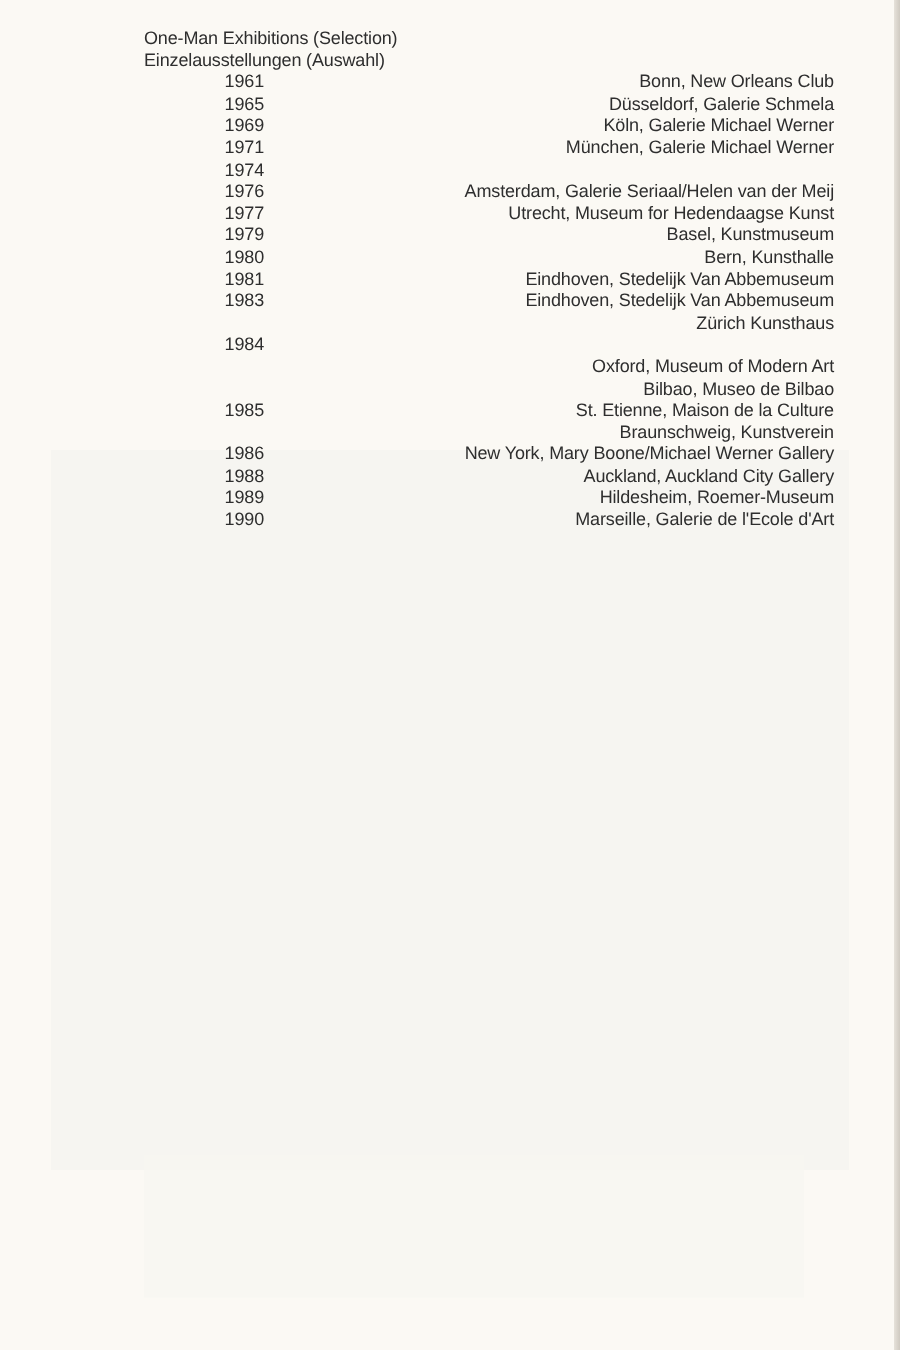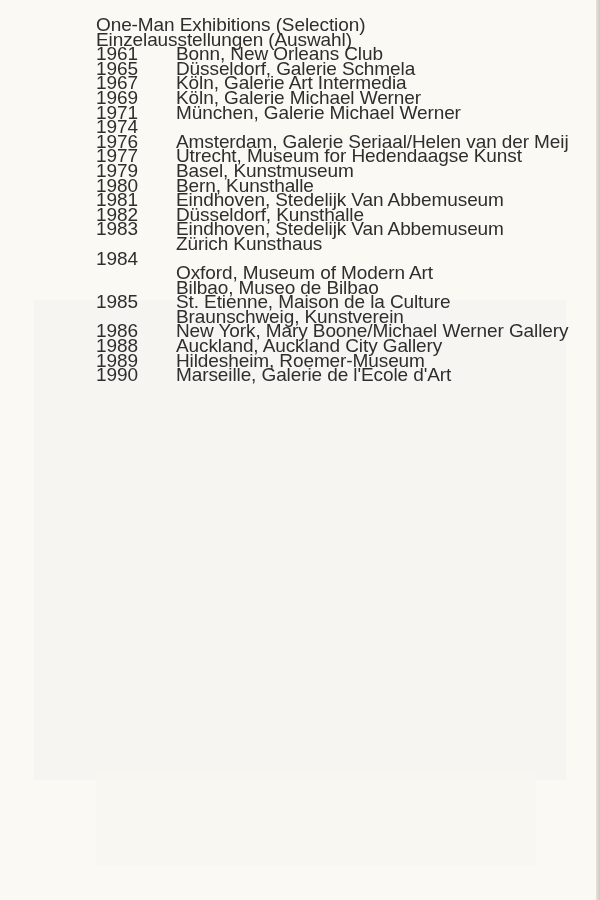--- a/index.html
+++ b/index.html
@@ -21,24 +21,24 @@
       position: absolute; left: 96px; top: 770px; width: 440px; height: 95px;
       background: #f8f6f1; opacity: 0.8;
     }
     .ghost-text {
       position: absolute; left: 400px; top: 20px; width: 110px;
       font-size: 10px; line-height: 10px; color: #e4e1db;
     }
     .ghost-text div { height: 10px; }
     .content {
       position: absolute; left: 96px; top: 18px; width: 460px;
-      font-size: 19px; line-height: 14.6px; letter-spacing: -0.1px;
+      font-size: 12px; line-height: 14.6px; letter-spacing: -0.1px;
     }
     .heading { white-space: nowrap; }
-    .row { display: flex; white-space: nowrap; }
+    .row { display: flex; white-space: nowrap; text-align: right; }
     .year { width: 80px; flex: 0 0 80px; }
     .place { flex: 1; }
   </style>
 </head>
 <body>
 
 <div class="show-through"></div>
 <div class="show-through-lower"></div>
 <div class="ghost-text">
   <div>&nbsp;</div>
@@ -56,24 +56,20 @@
   <div id="rows">
       <div class="row">
         <span class="year">1961</span>
         <span class="place">Bonn, New Orleans Club</span>
       </div>
       <div class="row">
         <span class="year">1965</span>
         <span class="place">Düsseldorf, Galerie Schmela</span>
       </div>
       <div class="row">
-        <span class="year">1967</span>
-        <span class="place">Köln, Galerie Art Intermedia</span>
-      </div>
-      <div class="row">
         <span class="year">1969</span>
         <span class="place">Köln, Galerie Michael Werner</span>
       </div>
       <div class="row">
         <span class="year">1971</span>
         <span class="place">München, Galerie Michael Werner</span>
       </div>
       <div class="row">
         <span class="year">1974</span>
       </div>
@@ -89,24 +85,20 @@
         <span class="year">1979</span>
         <span class="place">Basel, Kunstmuseum</span>
       </div>
       <div class="row">
         <span class="year">1980</span>
         <span class="place">Bern, Kunsthalle</span>
       </div>
       <div class="row">
         <span class="year">1981</span>
         <span class="place">Eindhoven, Stedelijk Van Abbemuseum</span>
-      </div>
-      <div class="row">
-        <span class="year">1982</span>
-        <span class="place">Düsseldorf, Kunsthalle</span>
       </div>
       <div class="row">
         <span class="year">1983</span>
         <span class="place">Eindhoven, Stedelijk Van Abbemuseum</span>
       </div>
       <div class="row">
         <span class="year"></span>
         <span class="place">Zürich Kunsthaus</span>
       </div>
       <div class="row">

